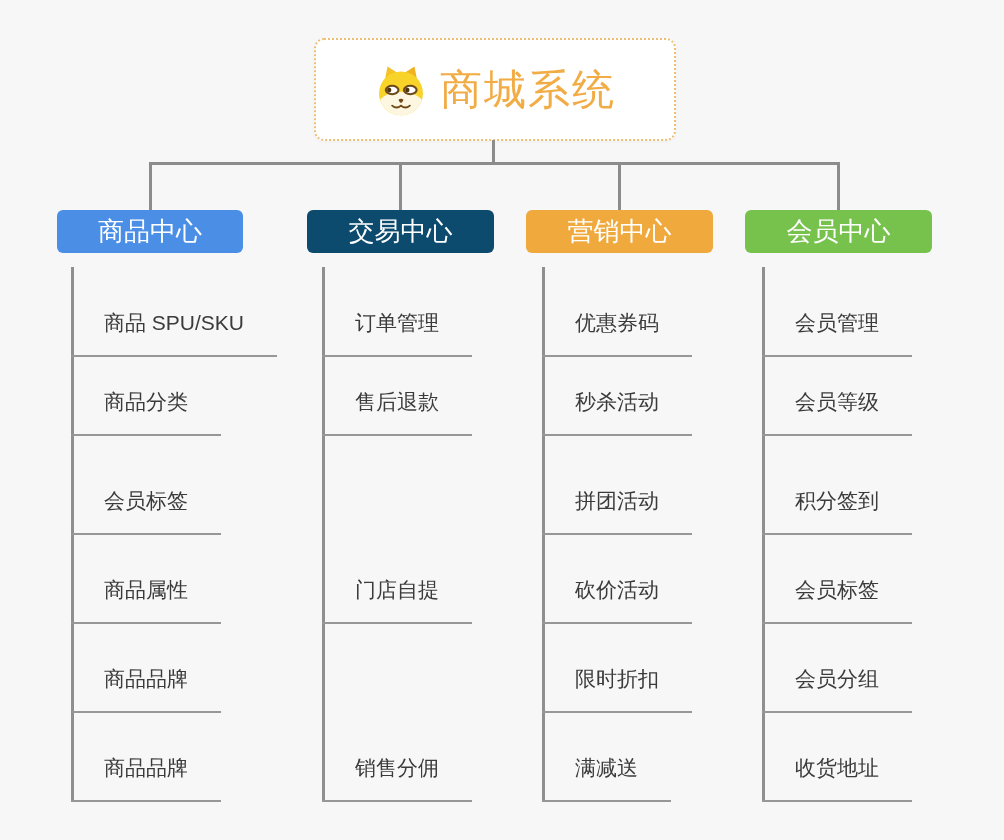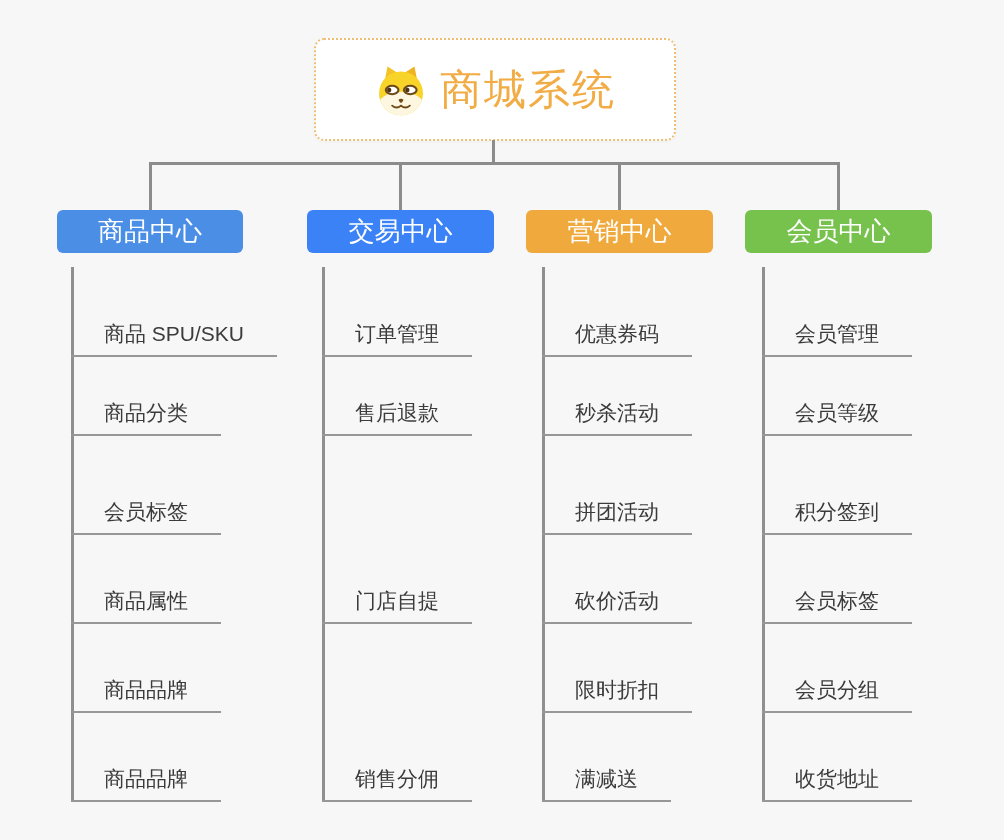--- a/index.html
+++ b/index.html
@@ -41,21 +41,21 @@
   
   .col{position:absolute;top:267px;width:250px;height:534px;}
   .col1{left:71px;}
   .col2{left:322px;}
   .col3{left:542px;}
   .col4{left:762px;}
   .spine{position:absolute;left:0;top:0;width:3px;height:534px;background:#8f8f8f;}
   .node-item{position:absolute;left:0;transform:translateY(-100%);}
   .r1{top:90px;}.r2{top:169px;}.r3{top:268px;}.r4{top:357px;}.r5{top:446px;}.r6{top:535px;}
   .leaf-label{
-    display:inline-block;padding:0 33px 7px 33px;border-bottom:2px solid #979797;
+    display:inline-block;padding:0 33px 18px 33px;border-bottom:2px solid #979797;
     font-size:21px;color:#3b3b3b;white-space:nowrap;
   }
 </style>
 </head>
 <body>
 
 <div class="canvas">
 
   <div class="root-node">
     <span class="doge">
@@ -83,21 +83,21 @@
   </div>
 
   <div class="line v stub"></div>
   <div class="line h bus"></div>
   <div class="line v drop1"></div>
   <div class="line v drop2"></div>
   <div class="line v drop3"></div>
   <div class="line v drop4"></div>
 
   <div class="branch-box b1" style="background: rgb(74, 142, 230);">商品中心</div>
-  <div class="branch-box b2" style="background: #3b82f6;">交易中心</div>
+  <div class="branch-box b2" style="background: #0c4a6e;">交易中心</div>
   <div class="branch-box b3" style="background: rgb(239, 169, 61);">营销中心</div>
   <div class="branch-box b4" style="background: rgb(119, 194, 77);">会员中心</div>
 
   <div class="col col1">
     <div class="spine"></div>
     <div class="node-item r1"><span class="leaf-label">商品 SPU/SKU</span></div>
     <div class="node-item r2"><span class="leaf-label">商品分类</span></div>
     <div class="node-item r3"><span class="leaf-label">会员标签</span></div>
     <div class="node-item r4"><span class="leaf-label">商品属性</span></div>
     <div class="node-item r5"><span class="leaf-label">商品品牌</span></div>

